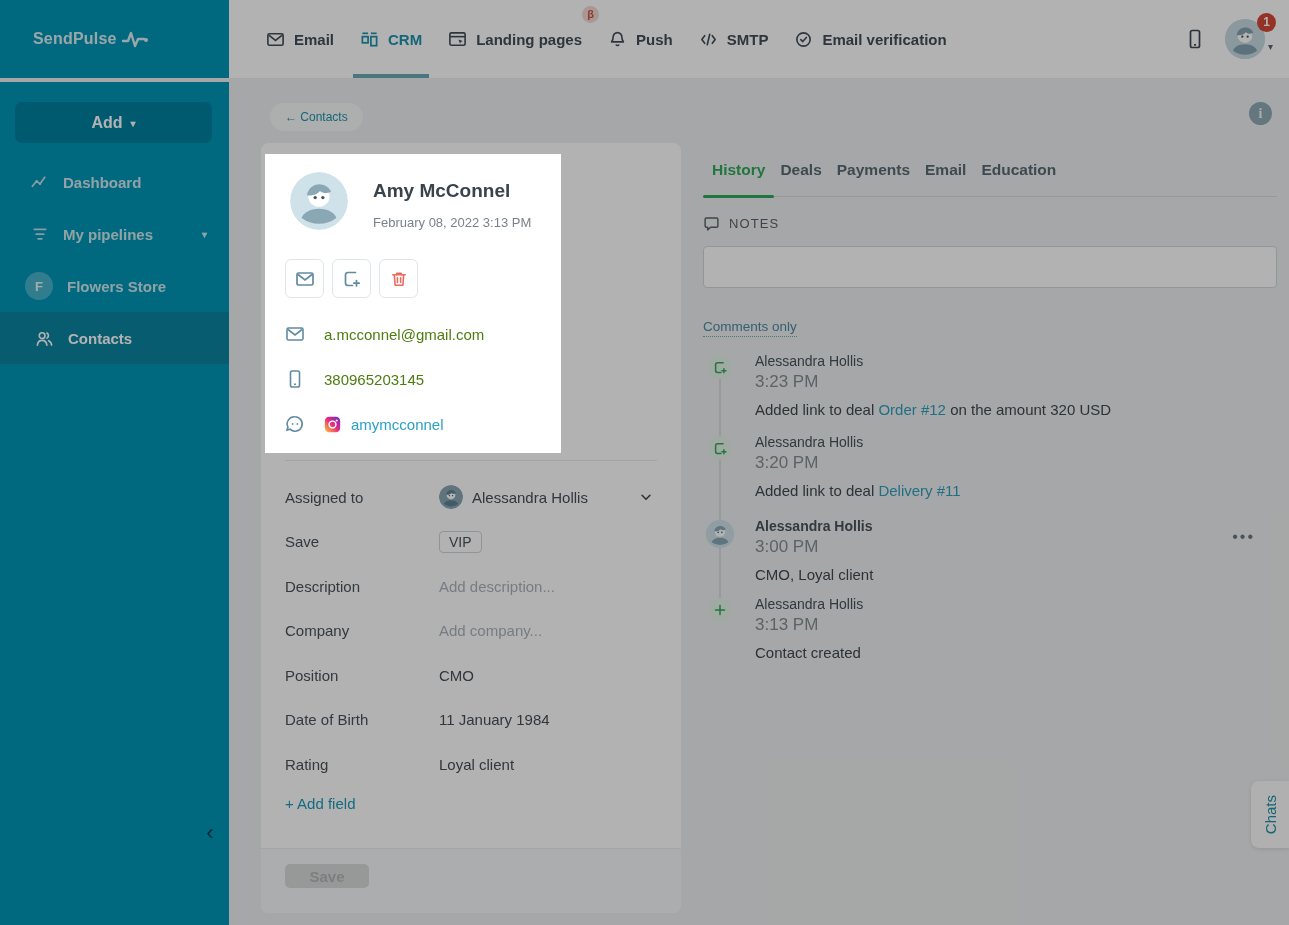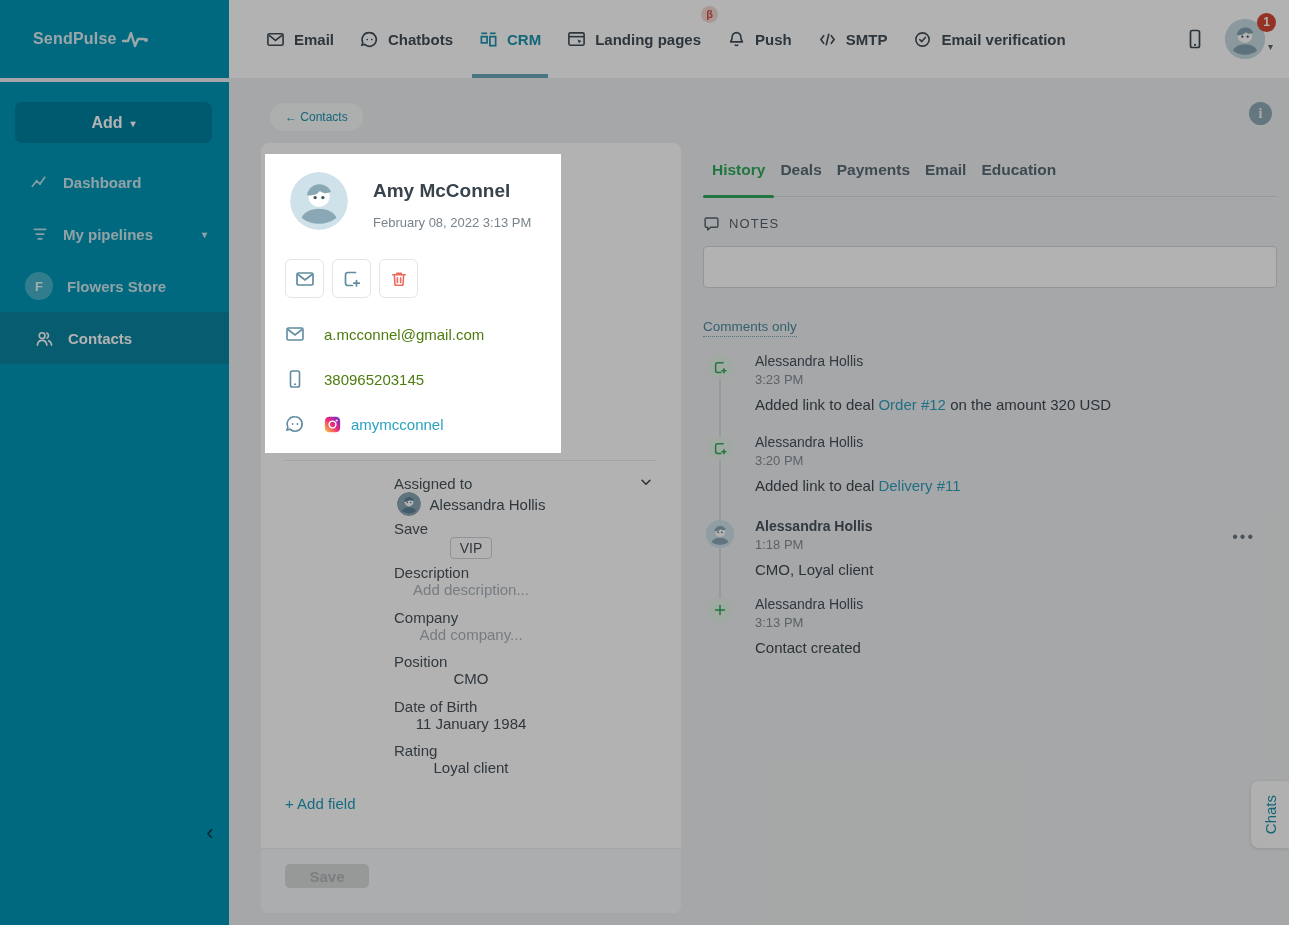--- a/index.html
+++ b/index.html
@@ -55,21 +55,21 @@
   .action-btn.danger { color:#ed6a5e; }
   .contact-rows { position:absolute; left:20px; top:170px; width:256px; }
   .c-row { display:flex; align-items:center; height:20px; margin-bottom:25px; }
   .c-row .icon { width:20px; color:#628ba0; }
   .c-row .c-text { margin-left:19px; font-size:15px; color:#4d7c0f; }
   .ig-wrap { margin-left:19px; display:flex; align-items:center; gap:7px; }
   .ig-link { font-size:15px; color:#29a2c2; cursor:pointer; text-decoration:none; }
 
   .panel-divider { position:absolute; left:24px; top:317px; width:372px; height:1px; background:#e8eaec; }
   .fields { position:absolute; left:24px; top:332px; width:372px; }
-  .f-row { position:relative; height:44.5px; display:flex; align-items:center;flex-direction:column; }
+  .f-row { position:relative; height:44.5px; display:flex; align-items:center; }
   .f-label { width:154px; font-size:15px; color:#49535b; flex:0 0 auto; }
   .f-value { font-size:15px; color:#454f58; display:flex; align-items:center; cursor:pointer; }
   .f-value.placeholder { color:#aab3ba; }
   .assign-avatar { width:24px; height:24px; border-radius:50%; overflow:hidden; margin-right:9px; }
   .assign-caret { position:absolute; right:4px; color:#3d474f; }
   .tag-chip { border:1px solid #ccd5da; border-radius:4px; padding:2px 9px; font-size:14px; color:#49535b; }
   .add-field { position:absolute; left:24px; top:652px; font-size:15px; color:#1f9ab8; cursor:pointer; }
   .panel-footer { position:absolute; left:0; top:705px; width:420px; height:65px; background:#f7f8f9; border-top:1px solid #ececee; border-radius:0 0 8px 8px; }
   .save-btn { position:absolute; left:24px; top:15px; width:84px; height:24px; border:none; border-radius:5px; background:#d9dbdc; color:#b2b6b8; font-size:15px; font-weight:700; cursor:default; }
 
@@ -83,21 +83,21 @@
   .notes-label { font-size:13px; letter-spacing:1.1px; color:#55646d; }
   .note-input { position:absolute; left:0; top:103px; width:574px; height:42px; border:1px solid #d3d7da; border-radius:4px; background:#fff; outline:none; font-size:14px; padding:0 12px; font-family:"Liberation Sans", sans-serif; }
   .filter-link { position:absolute; left:0; top:176px; font-size:13.5px; color:#4d8aa0; border-bottom:1px dotted #7aa2b2; padding-bottom:2px; cursor:pointer; }
   .timeline-line { position:absolute; left:16px; top:230px; width:2px; height:235px; background:#d9dde0; }
   .t-entry { position:absolute; left:0; width:574px; }
   .t-icon { position:absolute; left:5px; top:2px; width:24px; height:24px; border-radius:50%; background:#e7f3ea; color:#2fa95a; display:flex; align-items:center; justify-content:center; }
   .t-icon.avatar-icon { width:28px; height:28px; left:3px; background:#cfe2ea; overflow:hidden; }
   .t-body { margin-left:52px; }
   .t-name { font-size:14px; color:#46535c; }
   .t-name.bold { font-weight:700; }
-  .t-time { font-size:13px; color:#828e96; margin-top:3px; }
+  .t-time { font-size:17px; color:#828e96; margin-top:3px; }
   .t-text { font-size:15px; color:#3e4a52; margin-top:9px; }
   .t-link { color:#2f9fbd; cursor:pointer; }
   .t-menu { position:absolute; right:22px; top:10px; color:#6b7880; font-size:16px; letter-spacing:2px; cursor:pointer; }
 
   
   .chats-tab { position:absolute; left:1251px; top:781px; width:38px; height:67px; background:#fdfdfd; border-radius:8px 0 0 8px; box-shadow:0 1px 4px rgba(0,0,0,.12); display:flex; align-items:center; justify-content:center; cursor:pointer; }
   .chats-tab span { writing-mode:vertical-rl; transform:rotate(180deg); color:#1f90ab; font-size:15px; }
 
   
   .dim-overlay { position:absolute; left:0; top:0; width:1289px; height:925px; background:rgba(0,0,0,.30); z-index:100; }
@@ -117,30 +117,20 @@
   </div>
   <div class="nav-items">
     <div class="nav-item">
       <span class="icon">
           <svg width="19" height="19" viewBox="0 0 20 20" fill="none" stroke="currentColor" stroke-width="1.7">
             <rect x="2" y="4" width="16" height="12" rx="1.5"></rect>
             <path d="M3 5.5 10 11l7-5.5"></path>
           </svg>
         </span>
       <span>Email</span>
-    </div>
-    <div class="nav-item">
-      <span class="icon">
-          <svg width="19" height="19" viewBox="0 0 20 20" fill="none" stroke="currentColor" stroke-width="1.7">
-            <path d="M10 2.8a7.2 7.2 0 1 1-5 12.4L2 16l.9-2.9A7.2 7.2 0 0 1 10 2.8Z"></path>
-            <circle cx="7.6" cy="10" r=".9" fill="currentColor" stroke="none"></circle>
-            <circle cx="12.4" cy="10" r=".9" fill="currentColor" stroke="none"></circle>
-          </svg>
-        </span>
-      <span>Chatbots</span>
     </div>
     <div class="nav-item active">
       <span class="icon">
           <svg width="19" height="19" viewBox="0 0 20 20" fill="none" stroke="currentColor" stroke-width="1.8">
             <path d="M2.5 3.5h6"></path>
             <rect x="2.5" y="7" width="6" height="6.5"></rect>
             <path d="M11.5 3.5h6"></path>
             <rect x="11.5" y="7" width="6" height="9.5"></rect>
           </svg>
         </span>
@@ -472,21 +462,21 @@
             <circle cx="30" cy="30" r="30" fill="#cfe2ea"></circle>
             <path d="M30 38c-9.5 0-16 4.2-18 9.5a30 30 0 0 0 36 0C46 42.2 39.5 38 30 38Z" fill="#8aa7b5"></path>
             <circle cx="30" cy="25" r="11" fill="#fff"></circle>
             <circle cx="26" cy="26.5" r="1.7" fill="#3f525c"></circle>
             <circle cx="34" cy="26.5" r="1.7" fill="#3f525c"></circle>
             <path d="M17.5 24c1.5-8.5 9-13 16.5-10.8 4.5 1.3 7.5 4.3 8.5 7.3-5.5 2.5-8.5 1.5-11.5-.8-2.5 3.3-6.5 5.3-13.5 4.3Z" fill="#8aa7b5"></path>
           </svg>
       </span>
       <div class="t-body">
         <div class="t-name bold">Alessandra Hollis</div>
-        <div class="t-time">1:18 PM</div>
+        <div class="t-time">3:00 PM</div>
         <div class="t-text">CMO, Loyal client</div>
       </div>
       <span class="t-menu">•••</span>
     </div>
 
     <div class="t-entry" style="top:453px;">
       <span class="t-icon">
           <svg width="14" height="14" viewBox="0 0 20 20" fill="none" stroke="currentColor" stroke-width="2.2" stroke-linecap="round">
             <path d="M10 3.5v13"></path>
             <path d="M3.5 10h13"></path>

